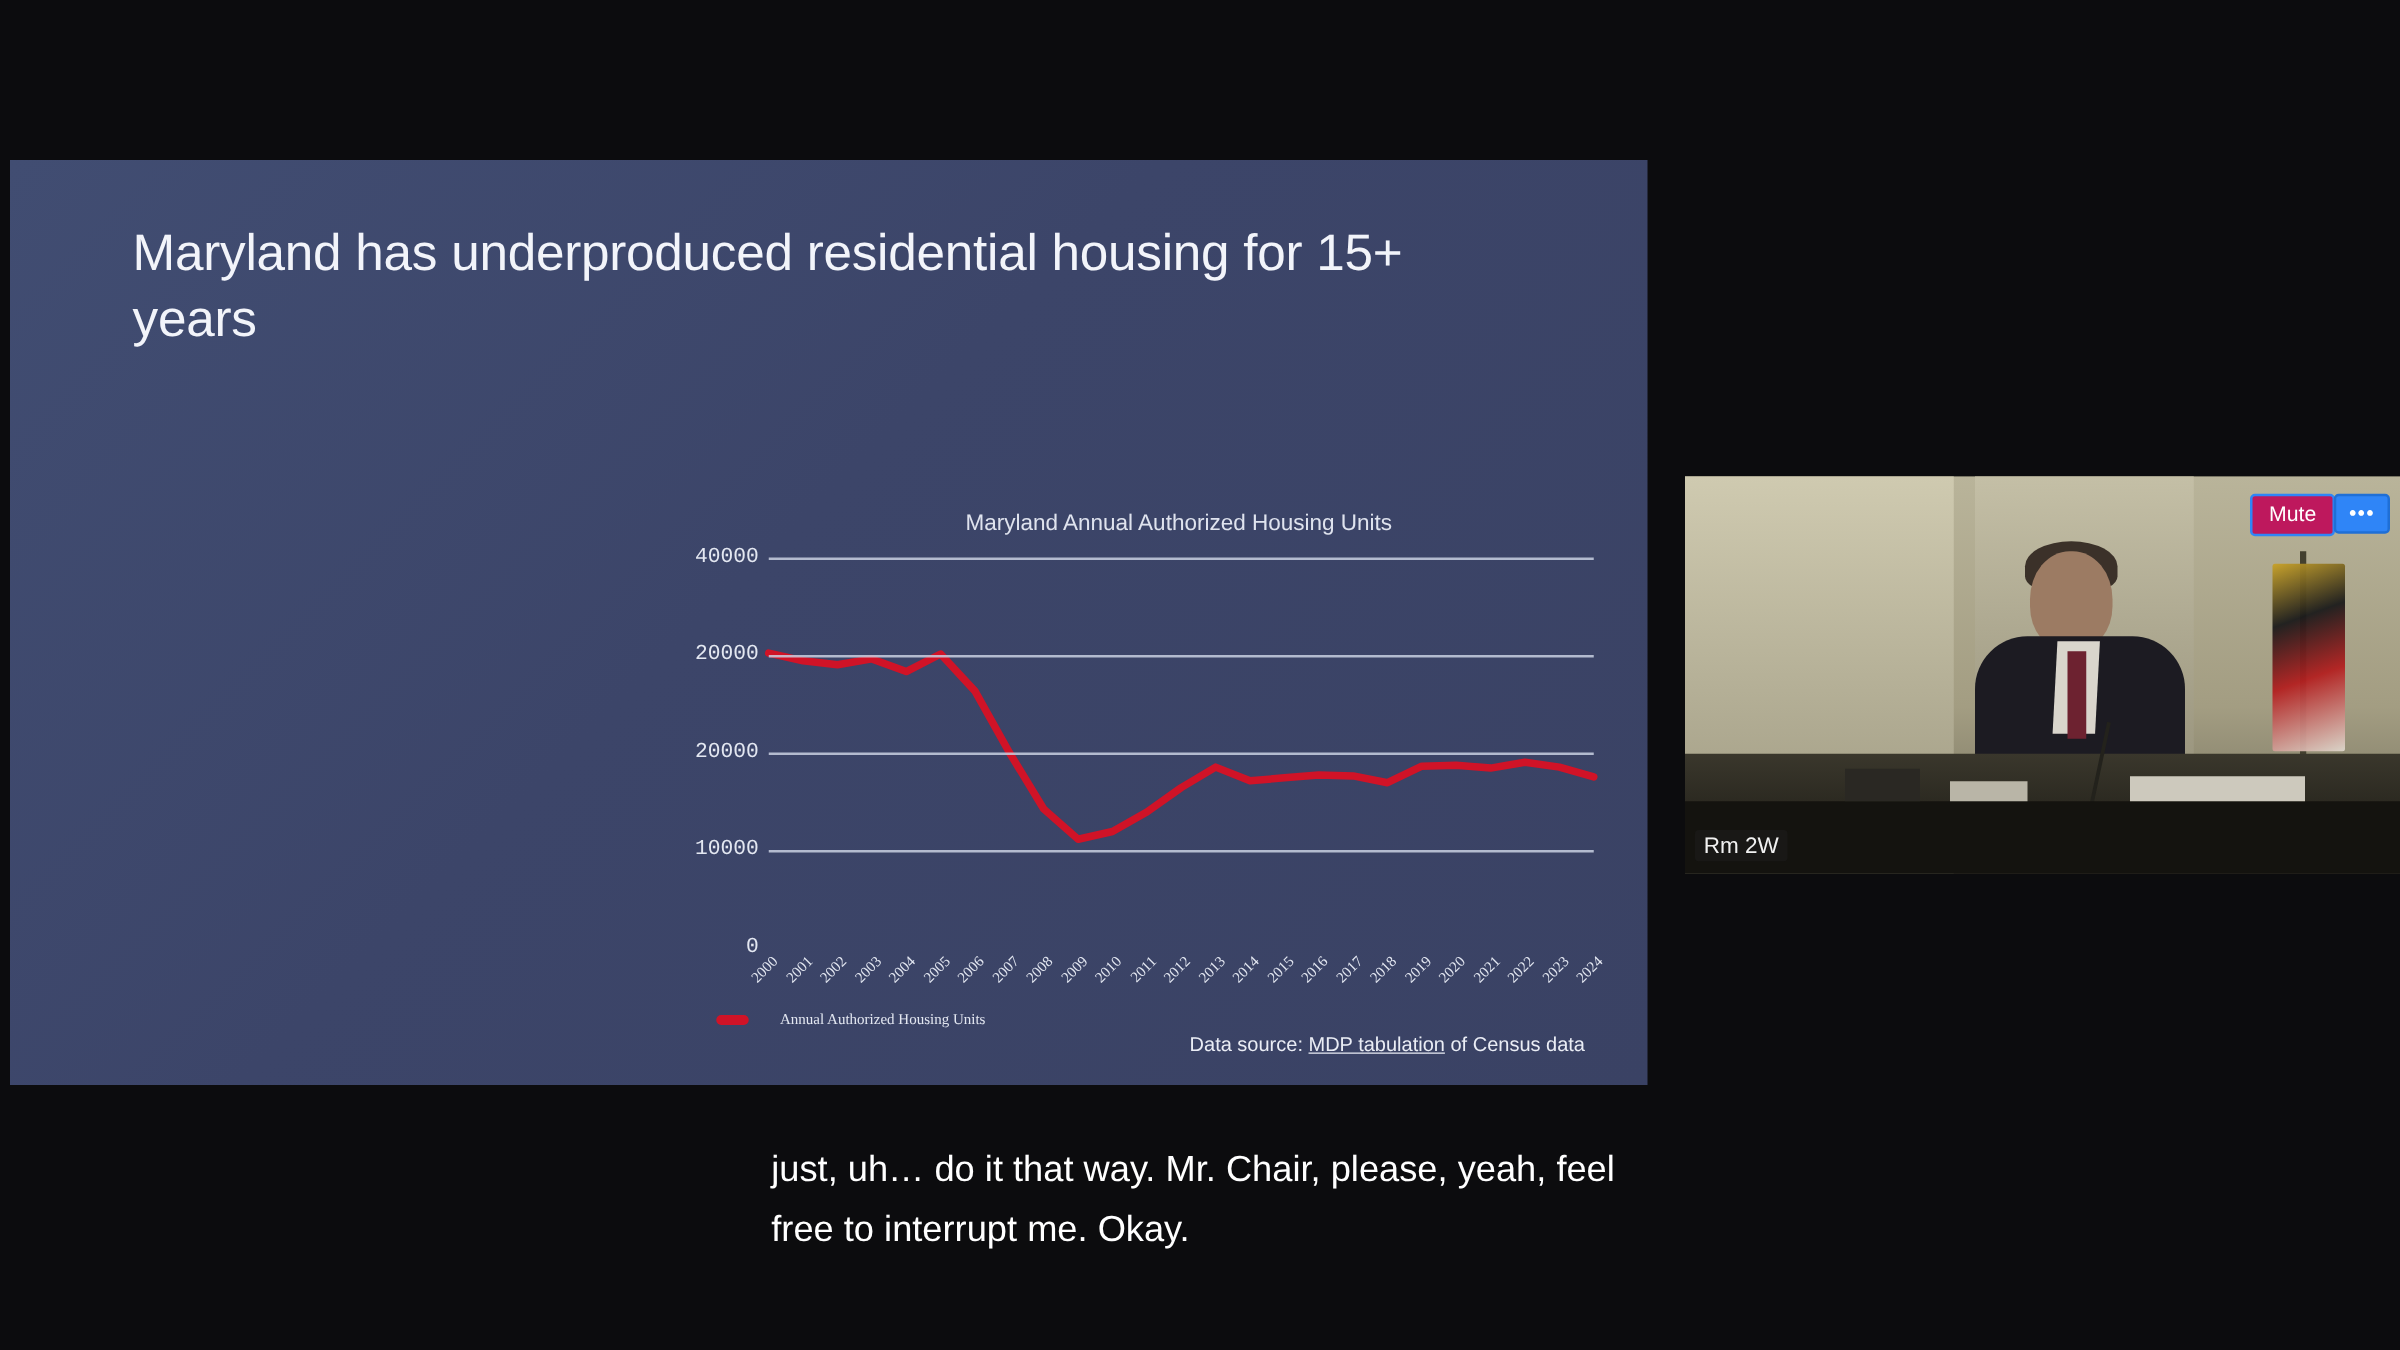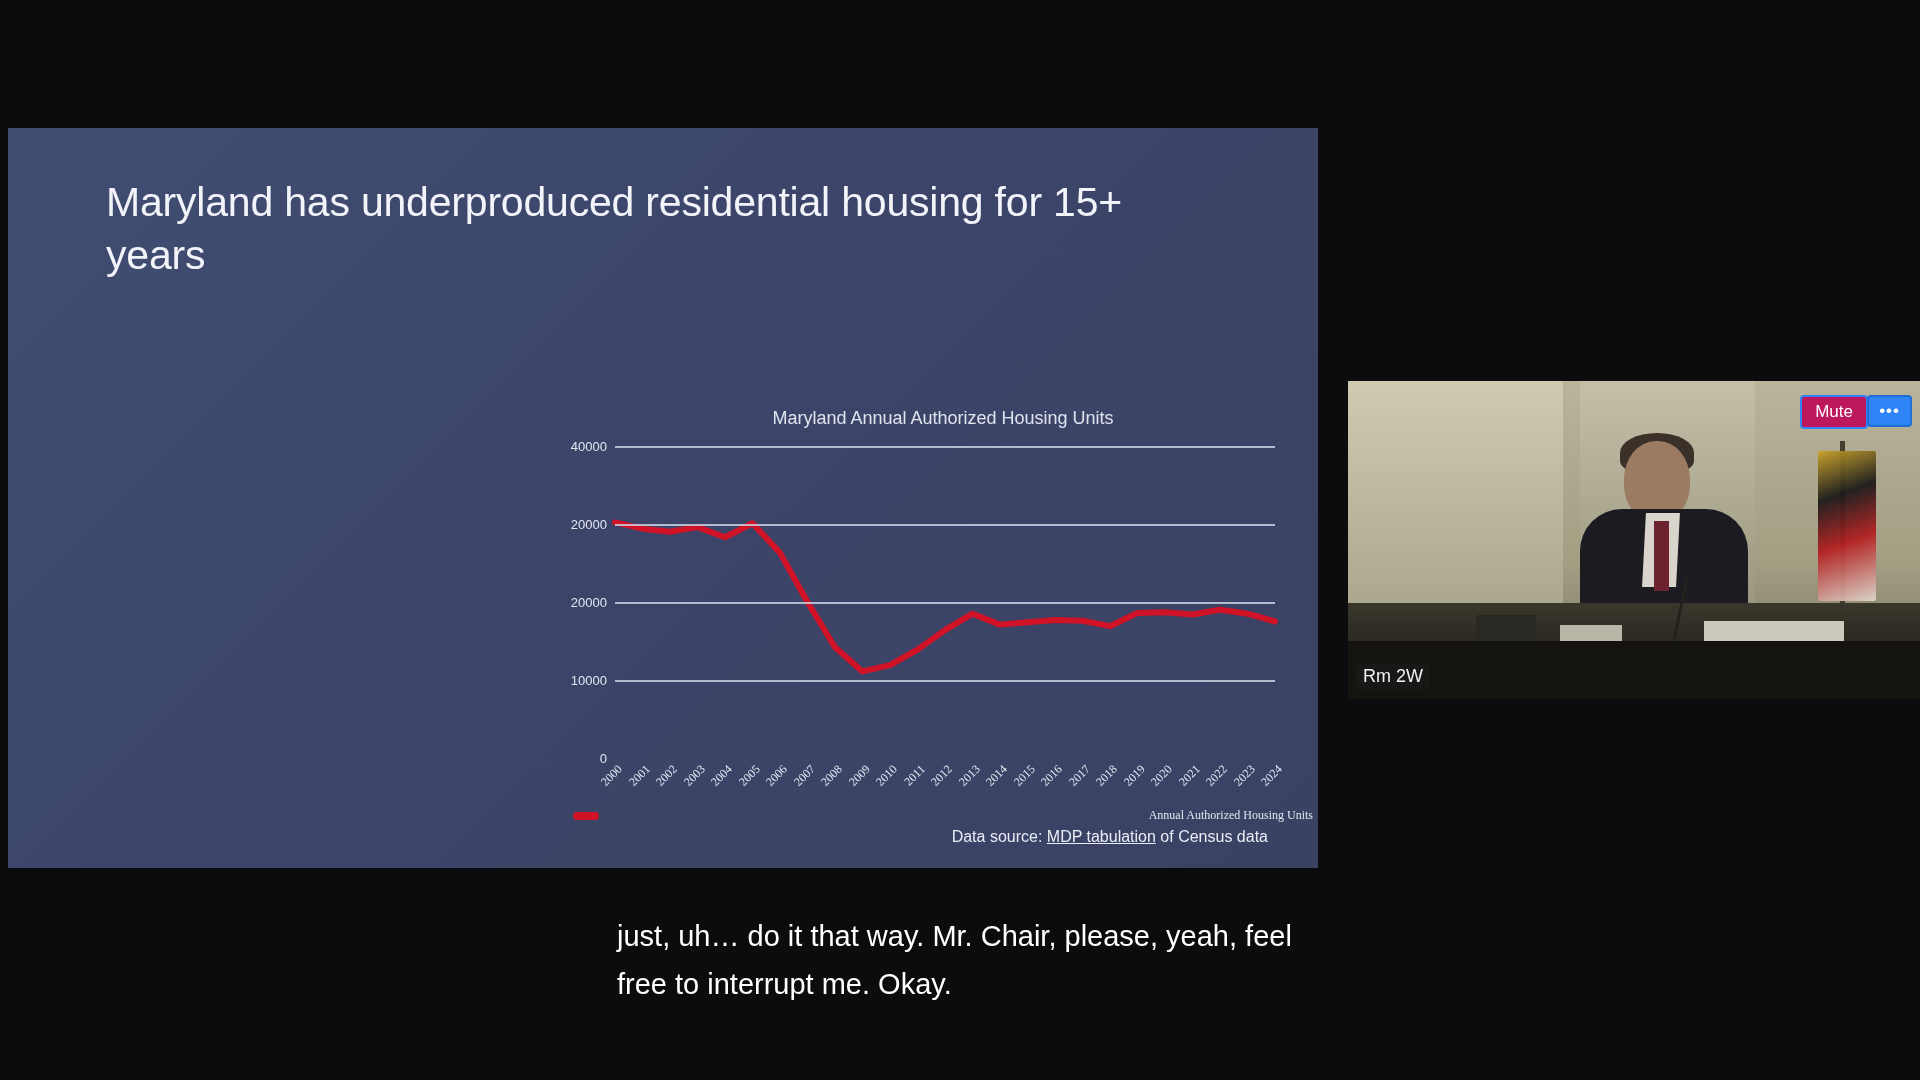--- a/index.html
+++ b/index.html
@@ -36,30 +36,30 @@
   
   #chart-wrap { position:absolute; left:565px; top:280px; width:740px; height:420px; }
   #chart-title {
     position:absolute; left:0; top:0; width:740px; text-align:center;
     font-family:Liberation Sans, sans-serif; font-size:18px; color:#dfe3ee;
   }
   #plot { position:absolute; left:42px; top:38px; width:660px; height:312px; }
   .gridline { position:absolute; left:0; width:100%; height:1.5px; background:#c9d0e2; opacity:.85; }
   .ylab {
     position:absolute; right:calc(100% + 8px); transform:translateY(-50%);
-    font-family:Liberation Sans, sans-serif; font-size:13px; color:#e3e7f1; white-space:nowrap;
+    font-family:Liberation Mono, monospace; font-size:17px; color:#e3e7f1; white-space:nowrap;
   }
   .xlab {
     position:absolute; top:4px; transform-origin:left top; transform:rotate(-45deg) translateX(-100%);
     font-family:"Liberation Serif", serif; font-size:12px; color:#e3e7f1; white-space:nowrap;
   }
   #xaxis-area { position:absolute; left:42px; top:350px; width:660px; height:56px; }
   #legend {
     position:absolute; left:0; top:400px; width:740px;
-    display:flex; align-items:center; justify-content:space-between; gap:2px;
+    display:flex; align-items:center; justify-content:flex-start; gap:25px;
   }
   #legend .swatch { width:26px; height:8px; border-radius:4px; background:#d01327; }
   #legend .ltext { font-family:"Liberation Serif", serif; font-size:12px; color:#e3e7f1; }
 
   #datasource {
     position:absolute; left:0; top:700px; width:1310px; text-align:right; padding-right:50px;
     font-size:16px; color:#eaedf5;
   }
   #datasource .link { text-decoration:underline; }
 

